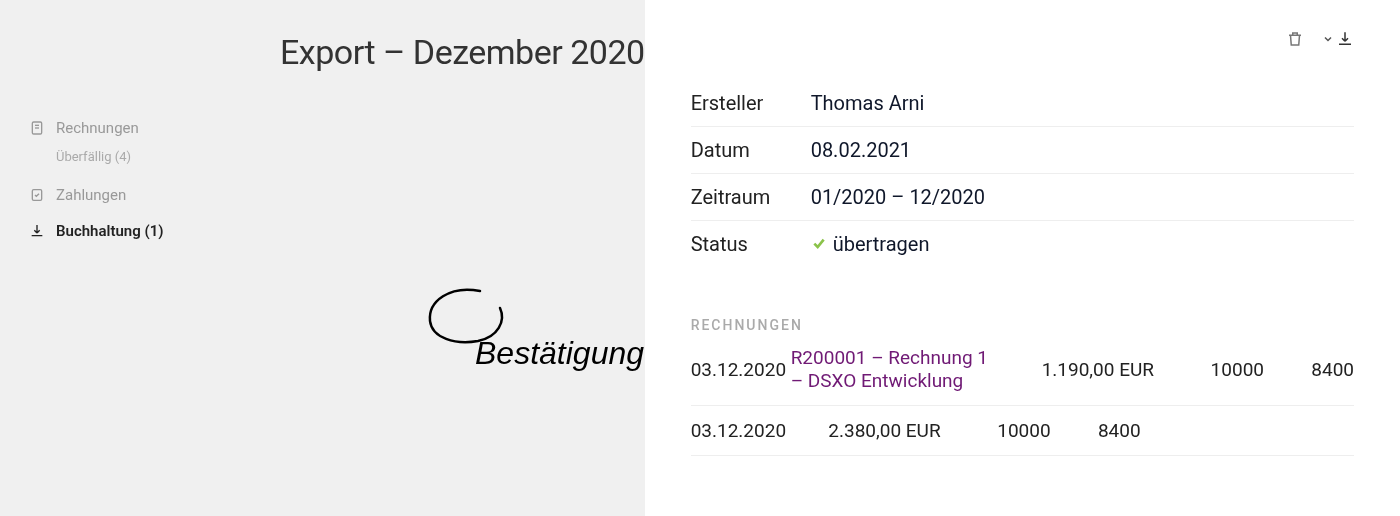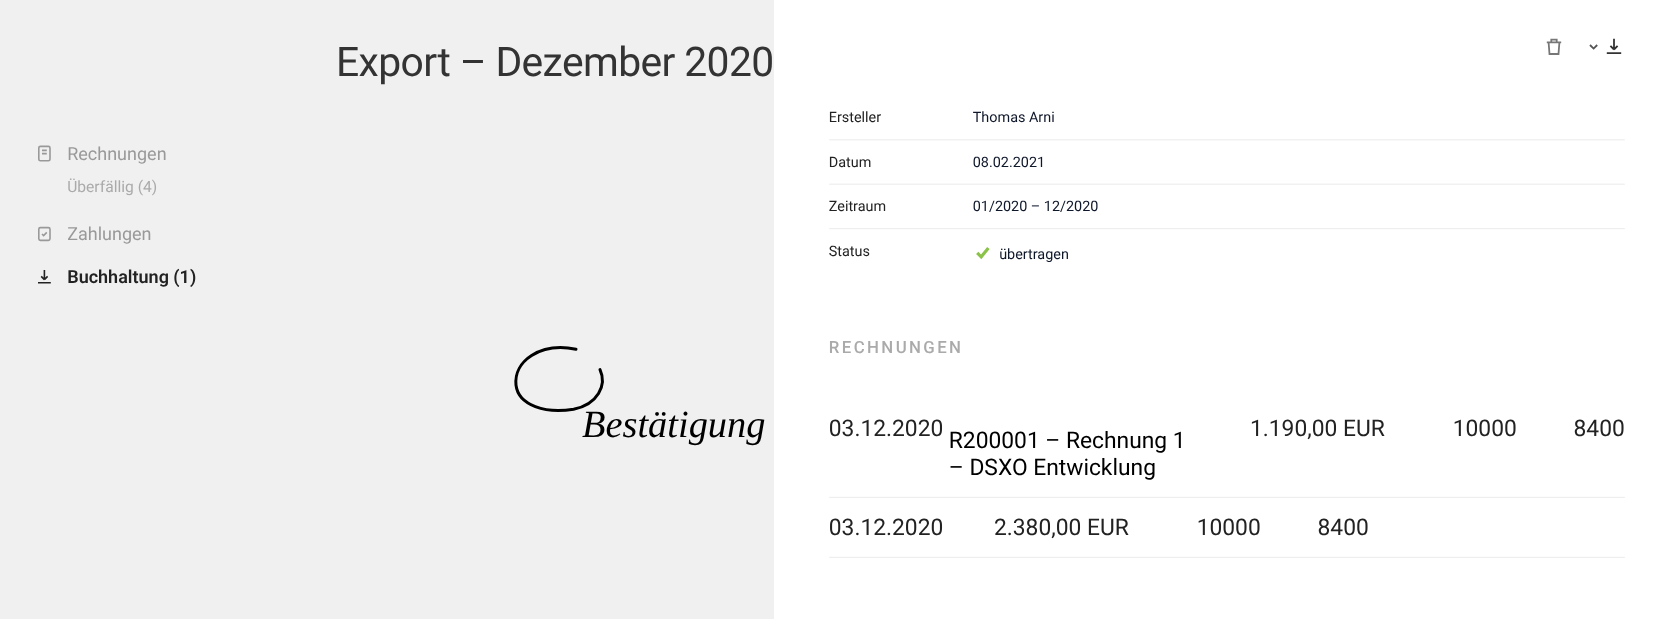--- a/index.html
+++ b/index.html
@@ -69,21 +69,21 @@
       justify-content: center;
     }
     .meta-table {
       margin-top: 50px;
       width: 100%;
     }
     .meta-row {
       display: flex;
       border-bottom: 1px solid #eee;
       padding: 11px 0;
-      font-size: 12px;
+      font-size: 20px;
       position: relative;
     }
     .meta-row:last-child { border-bottom: none; }
     .meta-label { width: 120px; color: #222; }
     .meta-value { color: #0f172a; display: flex; align-items: center; gap: 6px; }
     .check-icon { color: #8bc34a; font-weight: bold; }
     .section-heading {
       margin-top: 50px;
       color: #aaa;
       font-size: 14px;
@@ -92,39 +92,39 @@
     }
     .invoice-row {
       display: flex;
       align-items: center;
       padding: 13px 0;
       border-bottom: 1px solid #eee;
       font-size: 19px;
     }
     .invoice-row:first-of-type { margin-top: 12px; }
     .invoice-date { width: 100px; color: #222; }
-    .invoice-link { color: #000000; flex: 1; cursor: pointer; margin-top: 44px; }
+    .invoice-link { color: #701a75; flex: 1; cursor: pointer; }
     .invoice-amount { width: 150px; text-align: right; color: #222; }
     .invoice-acc1 { width: 110px; text-align: right; color: #222; padding-left: 12px; }
     .invoice-acc2 { width: 90px; text-align: right; color: #222; }
     .annotation {
       position: absolute;
       pointer-events: none;
     }
     .annotation-circle {
       left: 420px;
       top: 283px;
       width: 95px;
       height: 68px;
       z-index: 5;
     }
     .annotation-text {
-      left: 485px;
+      left: 475px;
       top: 335px;
-      font-family: Liberation Serif, serif;
+      font-family: Liberation Sans, sans-serif;
       font-size: 32px;
       color: #000;
       font-style: italic;
       z-index: 5;
     }
   </style>
 </head>
 <body>
 
 <div class="layout">

